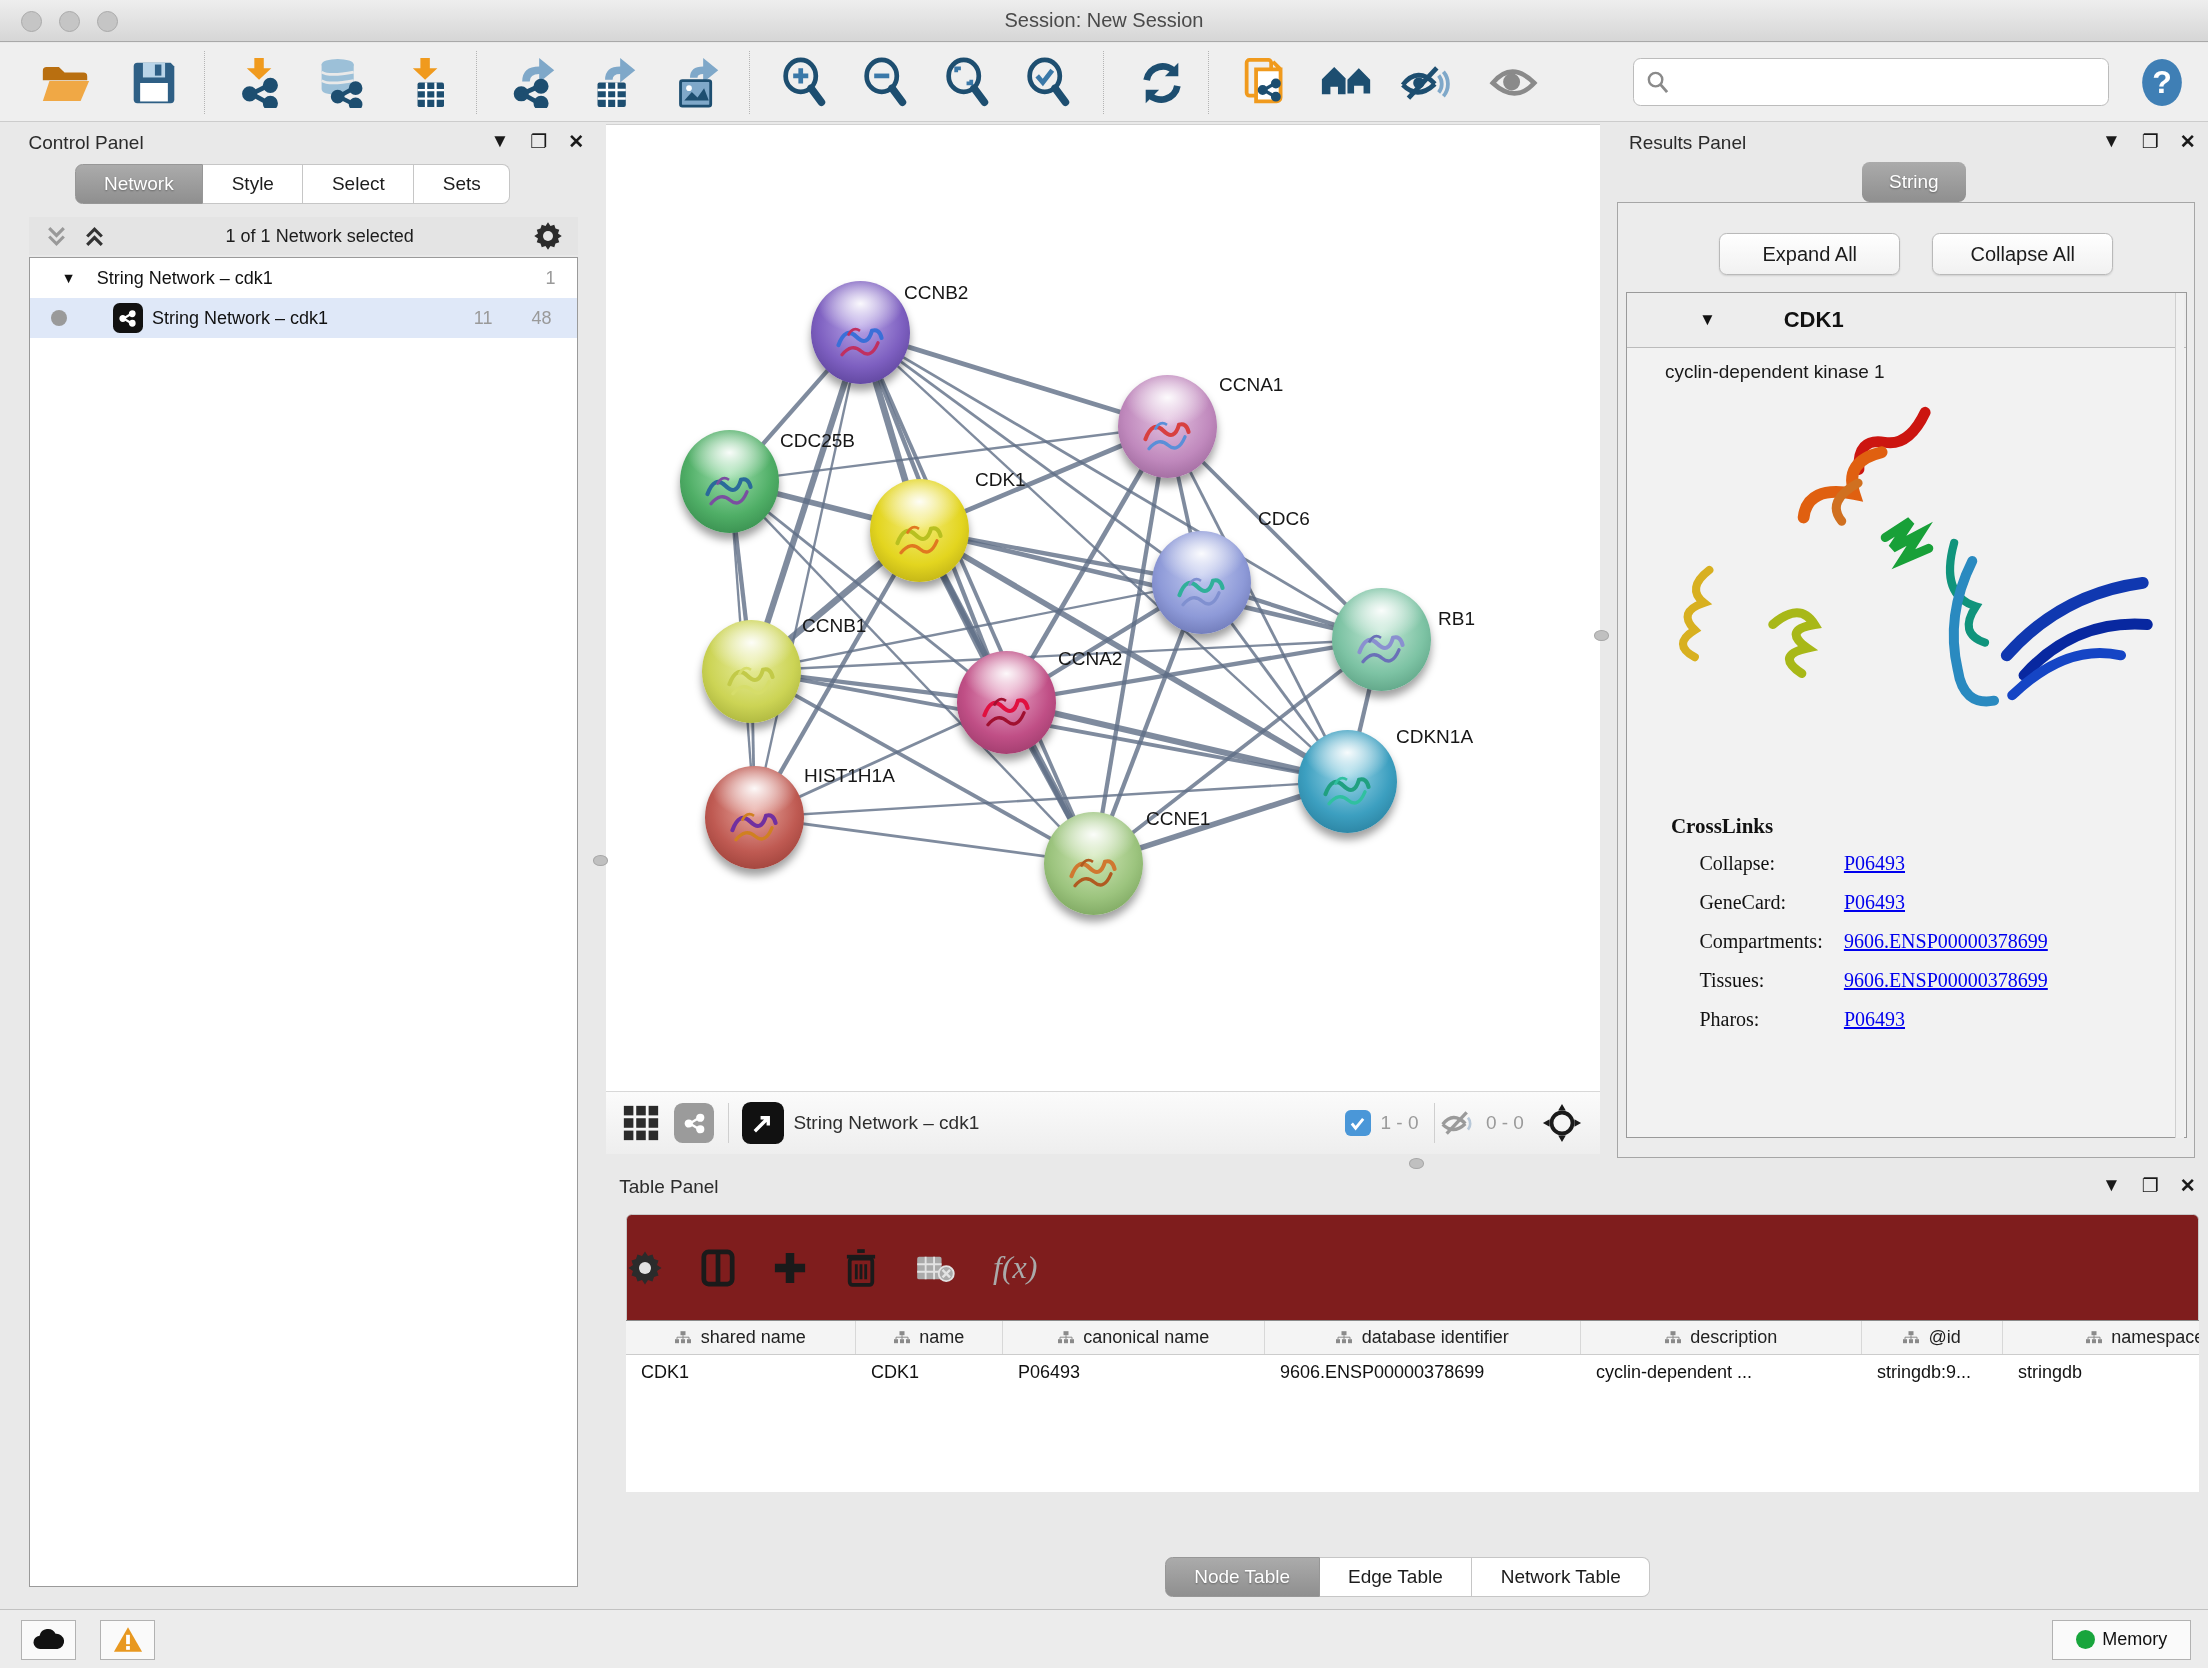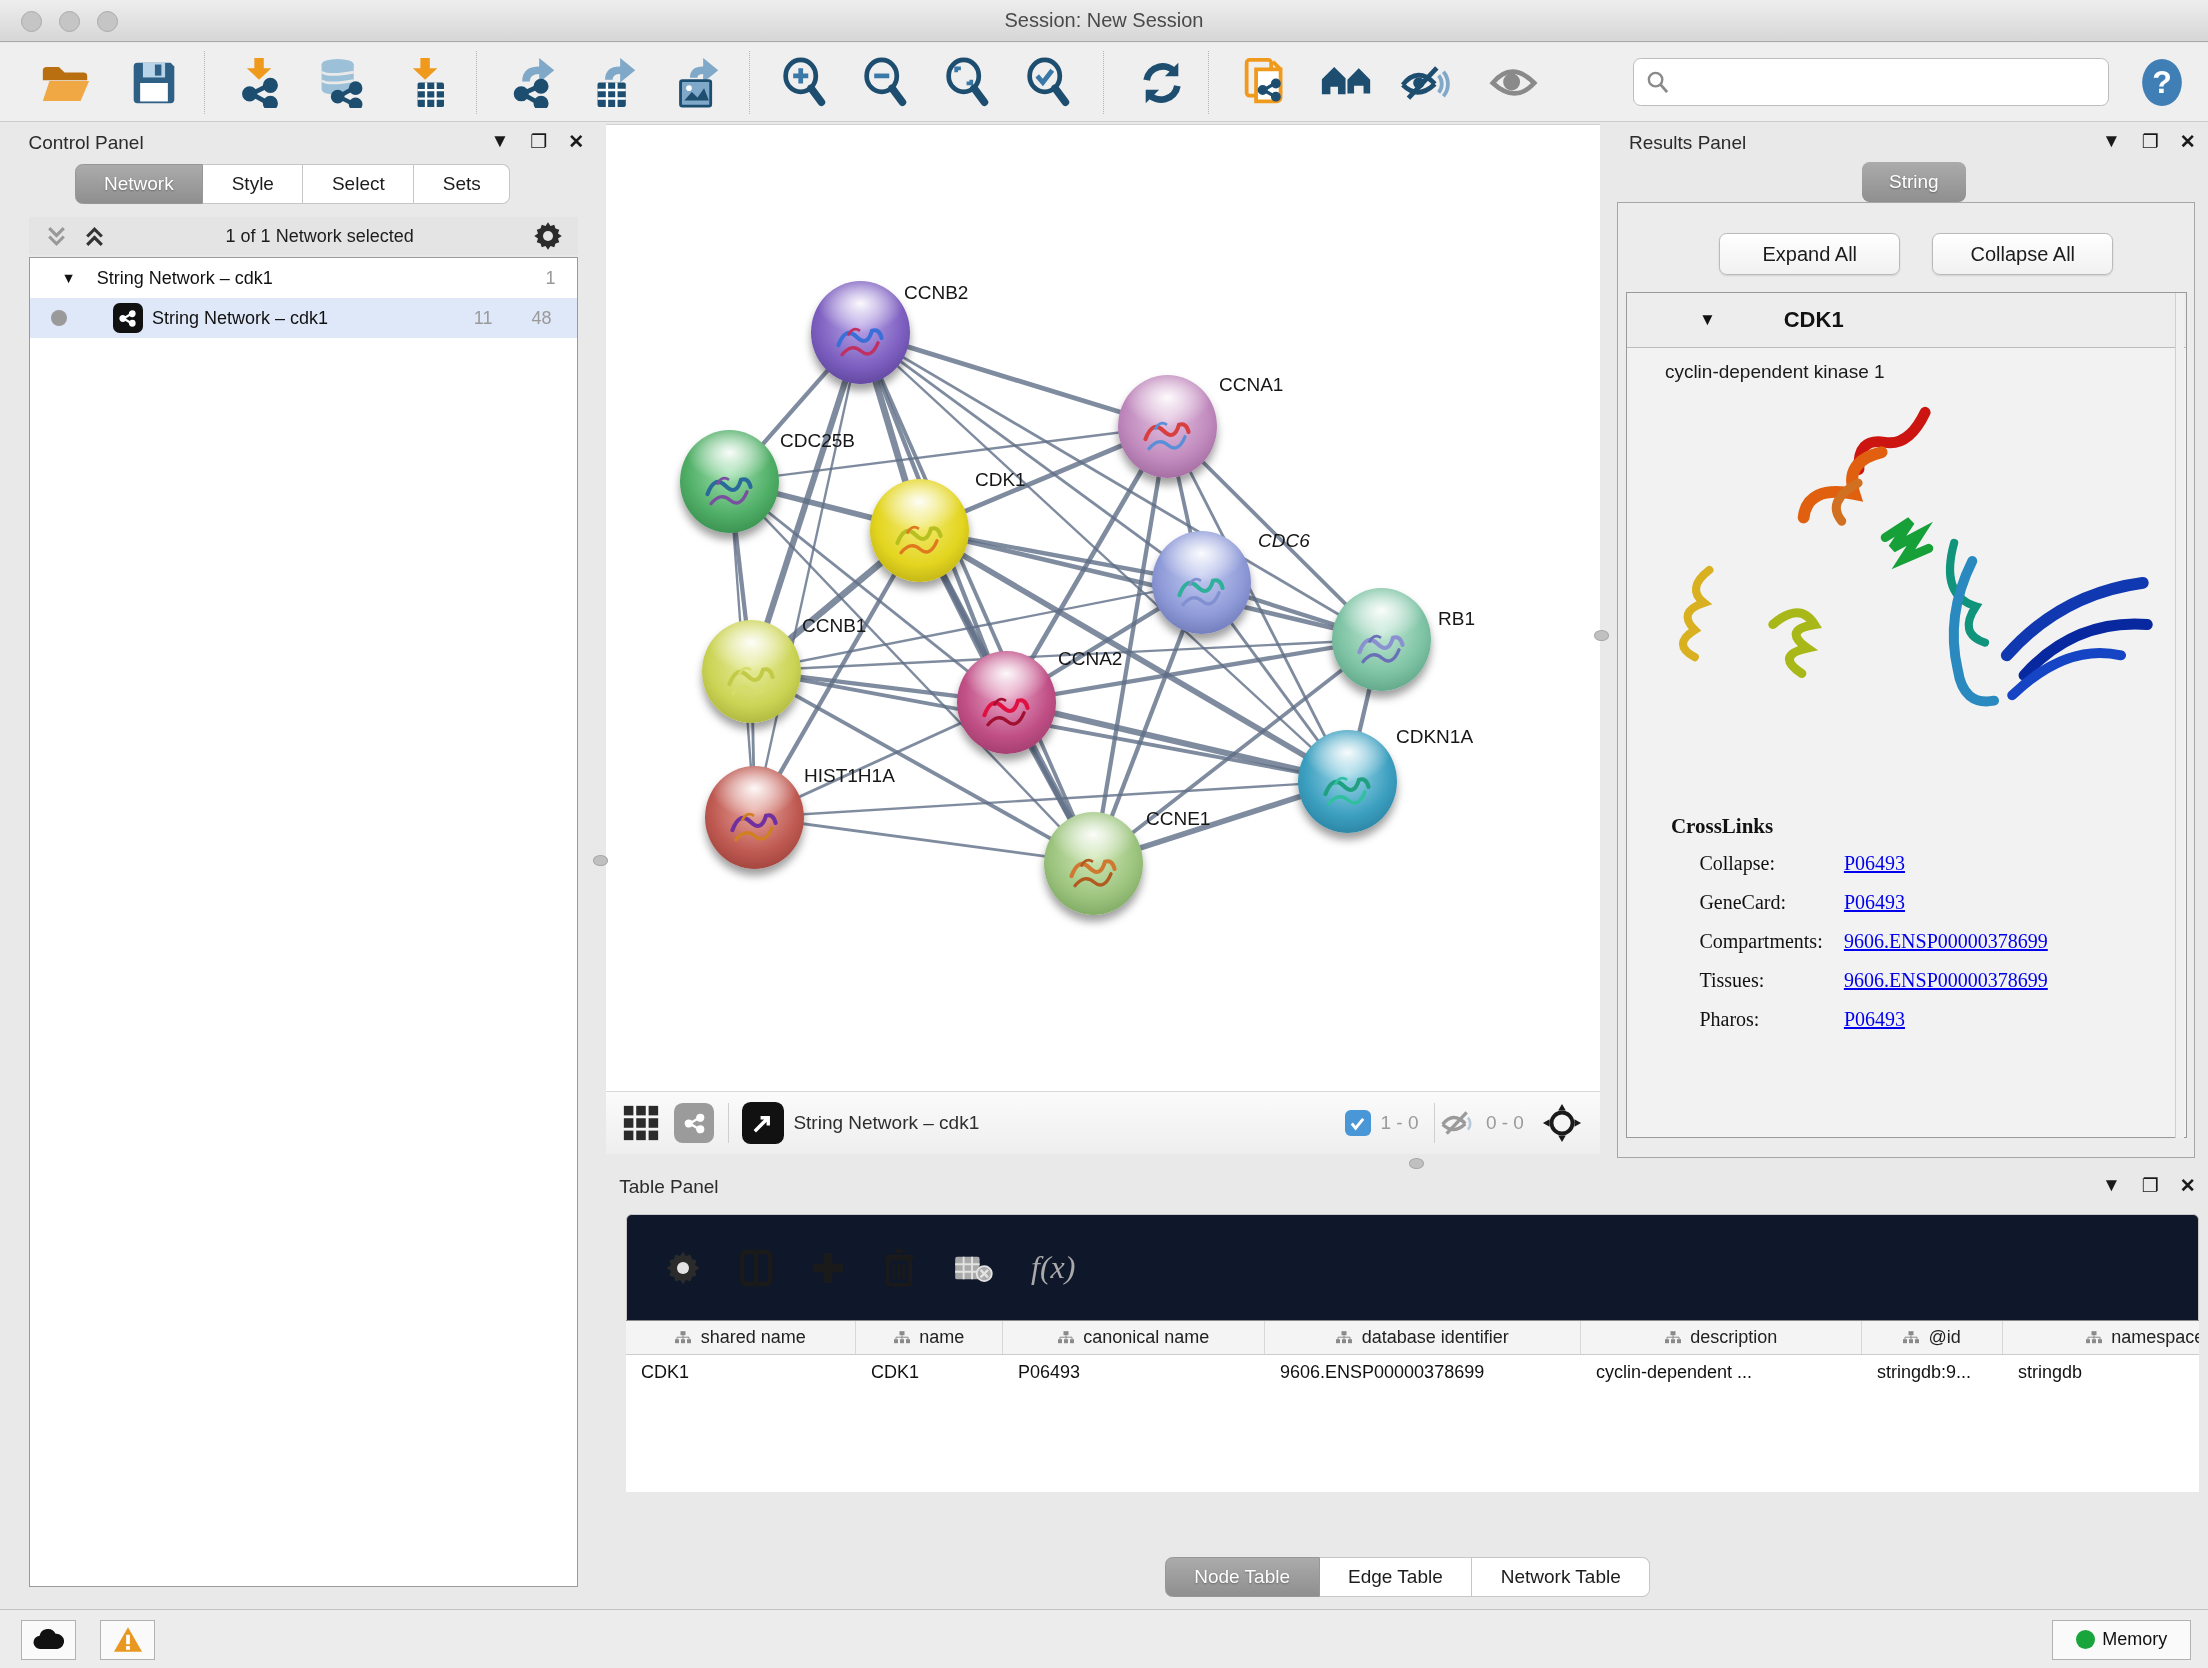--- a/index.html
+++ b/index.html
@@ -96,22 +96,22 @@
   .cl-title { font-size:21px; font-weight:bold; color:#111; margin-bottom:13.3px; }
   .cl-row { display:flex; margin-bottom:16px; }
   .cl-label { width:173px; font-size:20px; color:#111; padding-left:28.5px; }
   .cl-link { font-size:20px; color:#0000ee; text-decoration:underline; cursor:pointer; }
   .rp-scroll { position:absolute; right:1.9px; top:0; width:9.5px; height:845px;
     background:#f0f0f0; border-left:1px solid #cfcfcf; }
 
   
   .table-panel { position:absolute; left:606px; top:1170px; width:1603px; height:436px; }
   .tp-toolbar { position:absolute; left:20px; top:44px; width:1573px; height:107px;
-    background:#0f172a; border:1px solid #c8c8c8; border-radius:5.7px 5.7px 0 0;
-    display:flex; align-items:center; gap:38px; padding-left:38px; }
+    background:#7f1d1d; border:1px solid #c8c8c8; border-radius:5.7px 5.7px 0 0;
+    display:flex; align-items:center; gap:38px; }
   .fx { font-family:"Liberation Serif",serif; font-style:italic; font-size:32px; color:#aaaaaa; }
   .tp-table { position:absolute; left:20px; top:150px; width:1573px; height:172px;
     background:#ffffff; border-top:1.9px solid #8a8a8a; overflow:hidden; }
   .thead { display:flex; height:34px; background:#f4f4f4; border-bottom:1px solid #cccccc; }
   .th { display:flex; align-items:center; justify-content:center; gap:9.5px;
     font-size:18px; color:#222; border-right:1px solid #d8d8d8; flex:none; }
   .tr { display:flex; height:34px; }
   .td { padding-left:15px; font-size:18px; color:#111; display:flex; align-items:center;
     flex:none; white-space:nowrap; overflow:hidden; }
   .colicon { width:16px; height:12.4px; }
@@ -446,21 +446,21 @@
             </svg>
           </div>
           <div class="net-label" style="left: 369px; top: 341px;">CDK1</div>
           <div class="net-node" style="left: 546px; top: 403px; background: radial-gradient(58% 38% at 50% 22%, rgba(255, 255, 255, 0.95), rgba(255, 255, 255, 0) 75%), radial-gradient(circle at 50% 42%, rgb(195, 203, 240) 0%, rgb(142, 154, 216) 55%, rgb(88, 98, 160) 100%);">
             <svg viewBox="0 0 60 60">
               <path d="M12 36 q6-16 15-7 t13-5 q6-2 8 6" fill="none" stroke="#30b09a" stroke-width="3.4" stroke-linecap="round"></path>
               <path d="M15 44 q8-10 16-3 t14-7" fill="none" stroke="#8090d0" stroke-width="2.8" stroke-linecap="round"></path>
               <path d="M20 28 q4-8 10-4" fill="none" stroke="#8090d0" stroke-width="2.2"></path>
             </svg>
           </div>
-          <div class="net-label" style="left: 652px; top: 402px; font-style: italic;">CDC6</div>
+          <div class="net-label" style="left: 652px; top: 380px;">CDC6</div>
           <div class="net-node" style="left: 726px; top: 460px; background: radial-gradient(58% 38% at 50% 22%, rgba(255, 255, 255, 0.95), rgba(255, 255, 255, 0) 75%), radial-gradient(circle at 50% 42%, rgb(196, 232, 214) 0%, rgb(125, 195, 164) 55%, rgb(74, 143, 114) 100%);">
             <svg viewBox="0 0 60 60">
               <path d="M12 36 q6-16 15-7 t13-5 q6-2 8 6" fill="none" stroke="#8a90d0" stroke-width="3.4" stroke-linecap="round"></path>
               <path d="M15 44 q8-10 16-3 t14-7" fill="none" stroke="#6a70b8" stroke-width="2.8" stroke-linecap="round"></path>
               <path d="M20 28 q4-8 10-4" fill="none" stroke="#6a70b8" stroke-width="2.2"></path>
             </svg>
           </div>
           <div class="net-label" style="left: 832px; top: 480px;">RB1</div>
           <div class="net-node" style="left: 96px; top: 492px; background: radial-gradient(58% 38% at 50% 22%, rgba(255, 255, 255, 0.95), rgba(255, 255, 255, 0) 75%), radial-gradient(circle at 50% 42%, rgb(232, 237, 160) 0%, rgb(204, 212, 85) 55%, rgb(150, 160, 46) 100%);">
             <svg viewBox="0 0 60 60">

